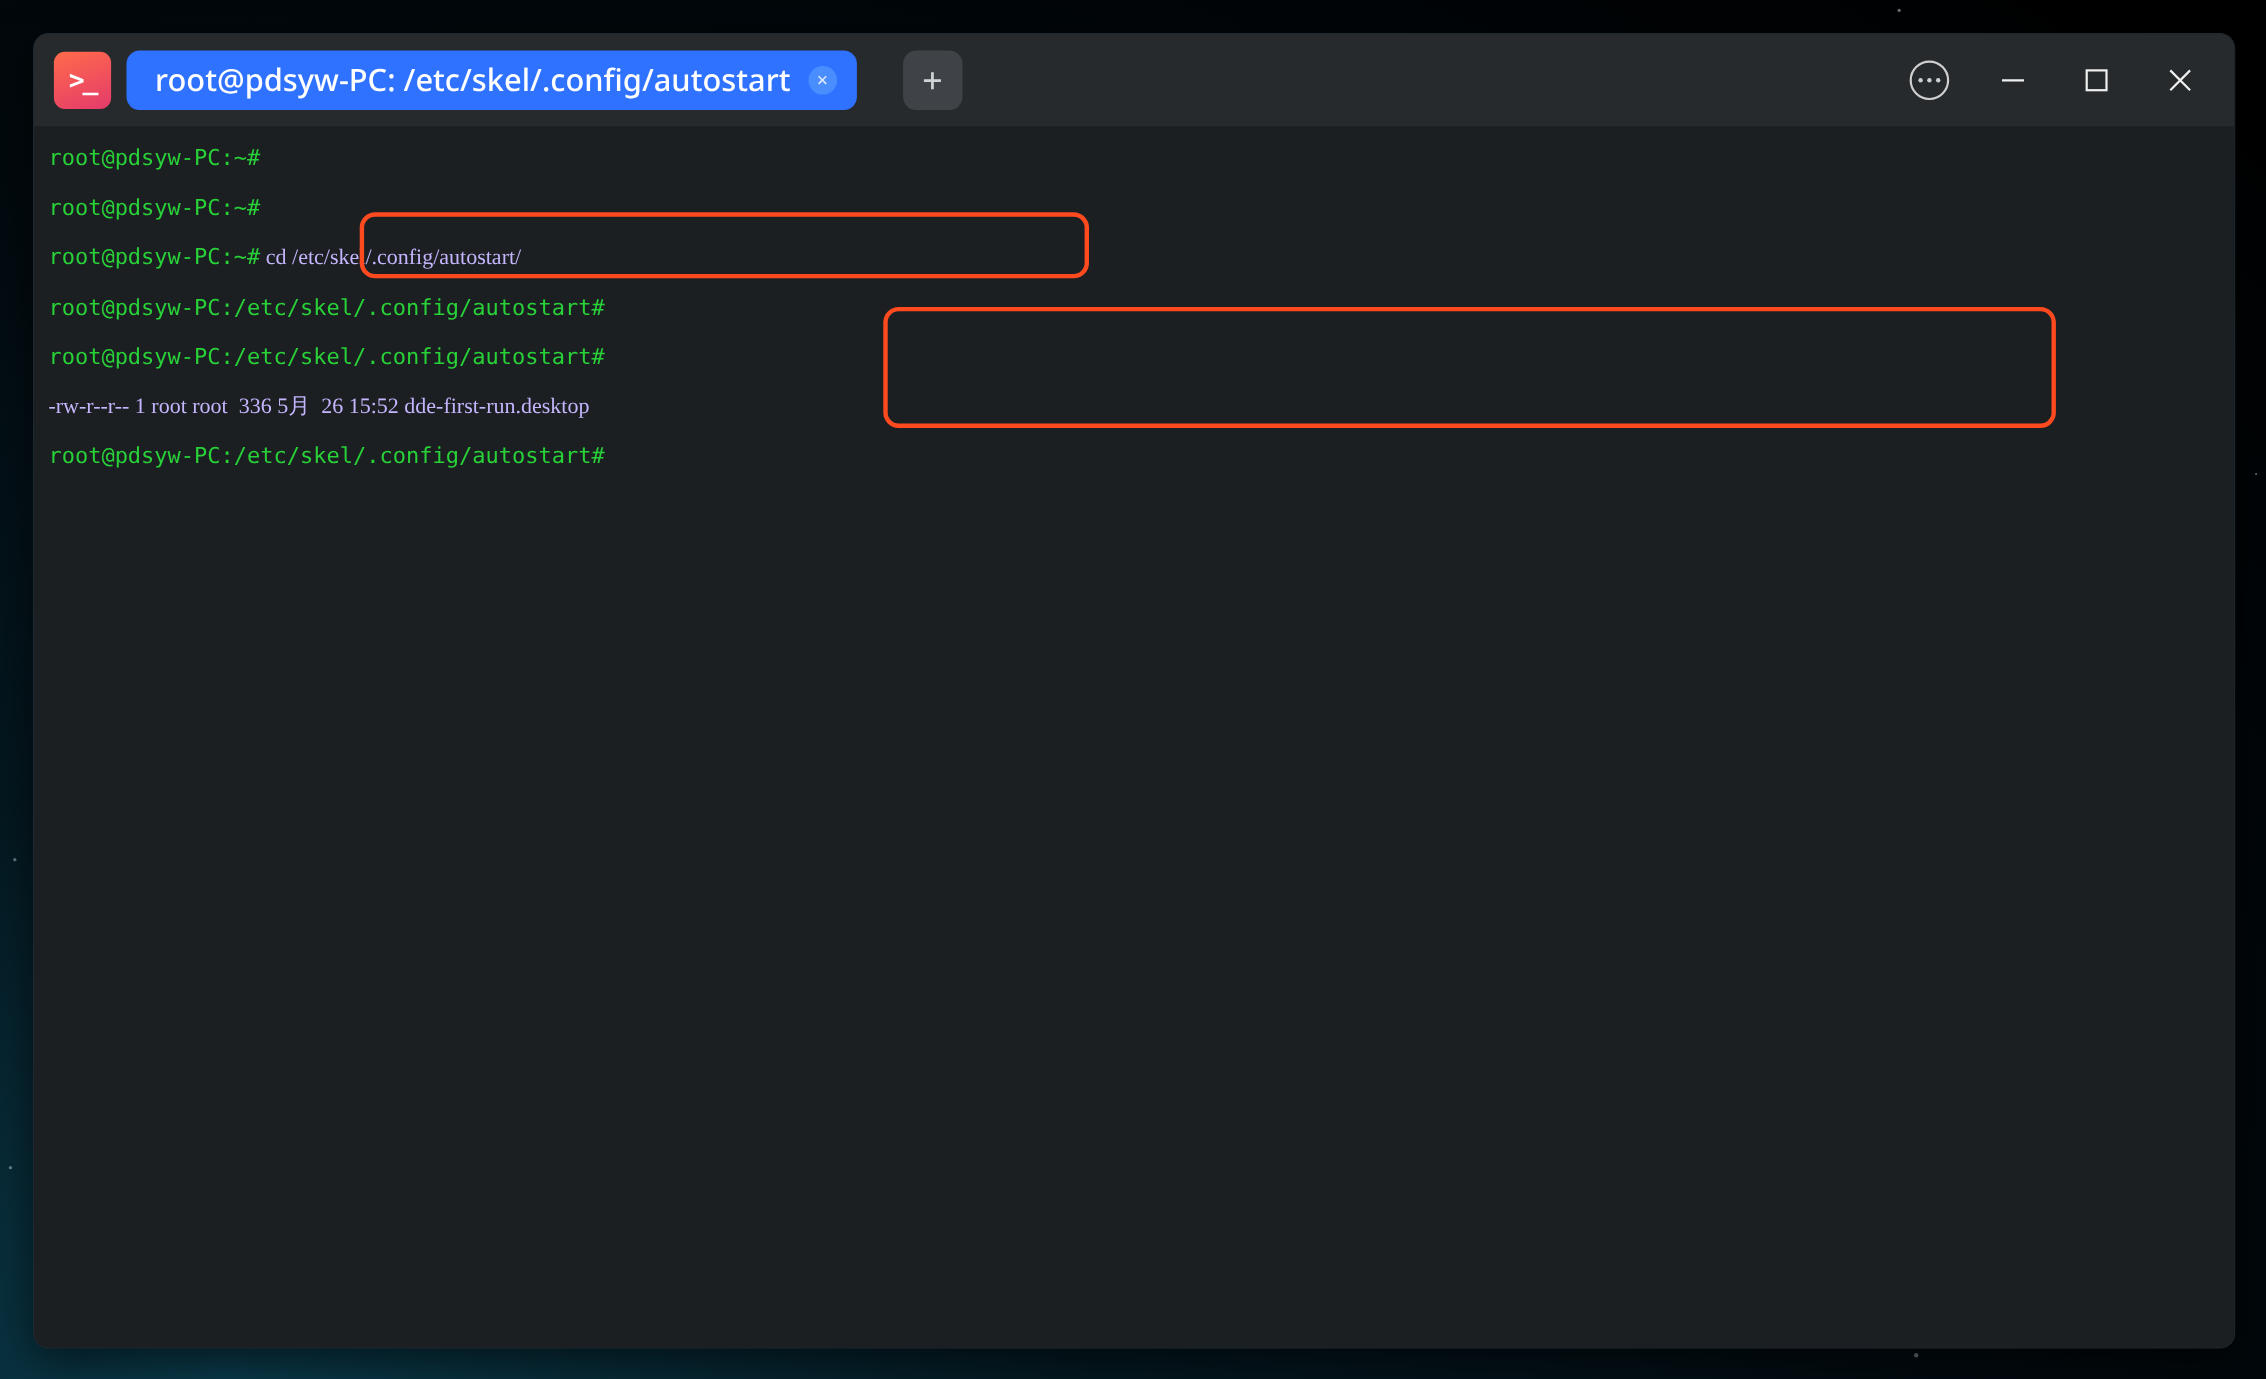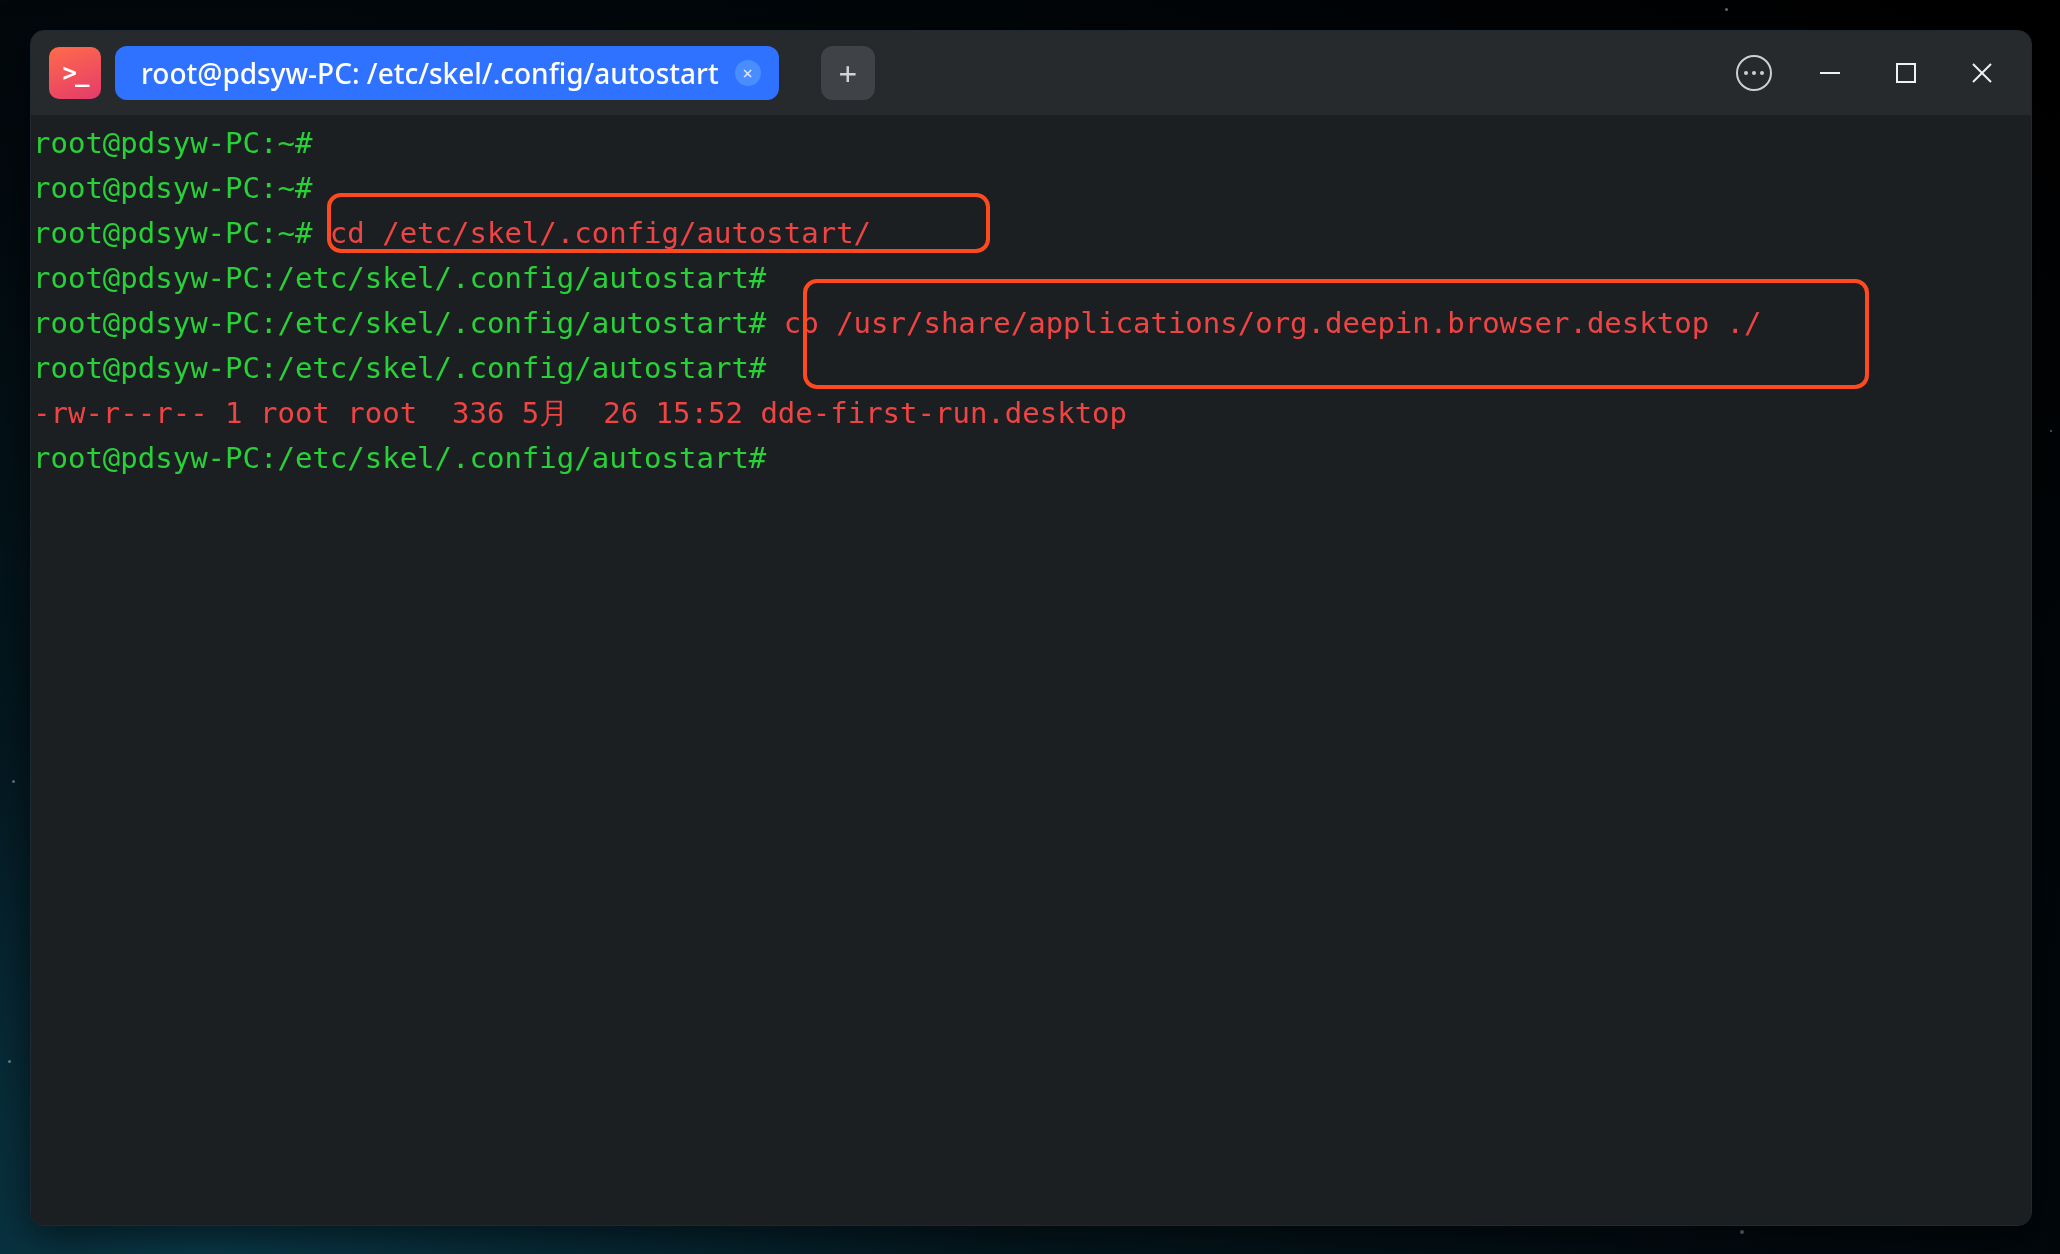--- a/index.html
+++ b/index.html
@@ -111,27 +111,27 @@
   }
   .menu-dots span { width:4px;height:4px;background:#cfcfcf;border-radius:50%; }
 
   .terminal {
     flex: 1;
     background: #1b1f22;
     padding: 6px 0 0 0;
     position: relative;
   }
   .line {
-    font-size: 29px;
+    font-size: 20px;
     line-height: 45px;
     white-space: pre;
-    padding-left: 2px;
+    padding-left: 13px;
   }
   .prompt { color: #29d138; }
-  .cmd { color: #ef4444; }
+  .cmd { color: #c4b5fd; font-family: Liberation Serif, serif; }
 
   .hl-box {
     position: absolute;
     border: 4px solid #ff4a1f;
     border-radius: 14px;
     pointer-events: none;
   }
 </style>
 </head>
 <body>
@@ -182,21 +182,20 @@
         <line x1="22" y1="4" x2="4" y2="22" stroke="#f0f0f0" stroke-width="2"></line>
       </svg>
     </div>
   </div>
 
   <div class="terminal">
     <div class="line"><span class="prompt">root@pdsyw-PC:~#</span></div>
     <div class="line"><span class="prompt">root@pdsyw-PC:~#</span></div>
     <div class="line"><span class="prompt">root@pdsyw-PC:~#</span><span class="cmd"> cd /etc/skel/.config/autostart/</span></div>
     <div class="line"><span class="prompt">root@pdsyw-PC:/etc/skel/.config/autostart#</span></div>
-    <div class="line"><span class="prompt">root@pdsyw-PC:/etc/skel/.config/autostart#</span><span class="cmd"> cp /usr/share/applications/org.deepin.browser.desktop ./</span></div>
     <div class="line"><span class="prompt">root@pdsyw-PC:/etc/skel/.config/autostart#</span></div>
     <div class="line cmd">-rw-r--r-- 1 root root  336 5月  26 15:52 dde-first-run.desktop</div>
     <div class="line"><span class="prompt">root@pdsyw-PC:/etc/skel/.config/autostart#</span></div>
 
     <div class="hl-box" style="top:78px;left:296px;width:663px;height:60px;"></div>
     <div class="hl-box" style="top:164px;left:772px;width:1066px;height:110px;"></div>
   </div>
 
 </div>
 

